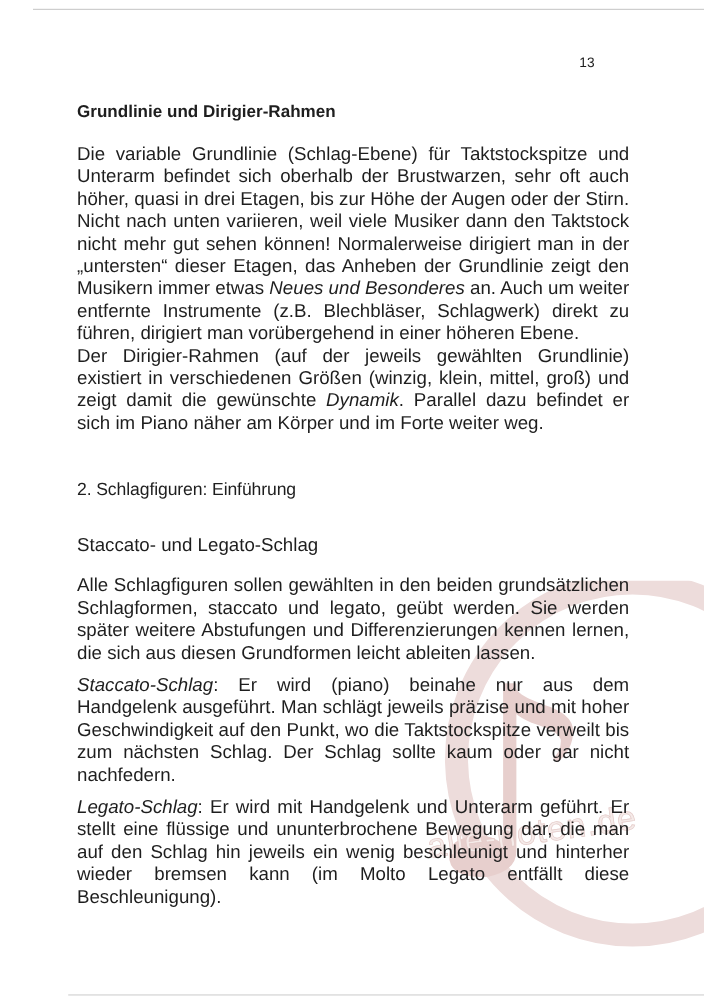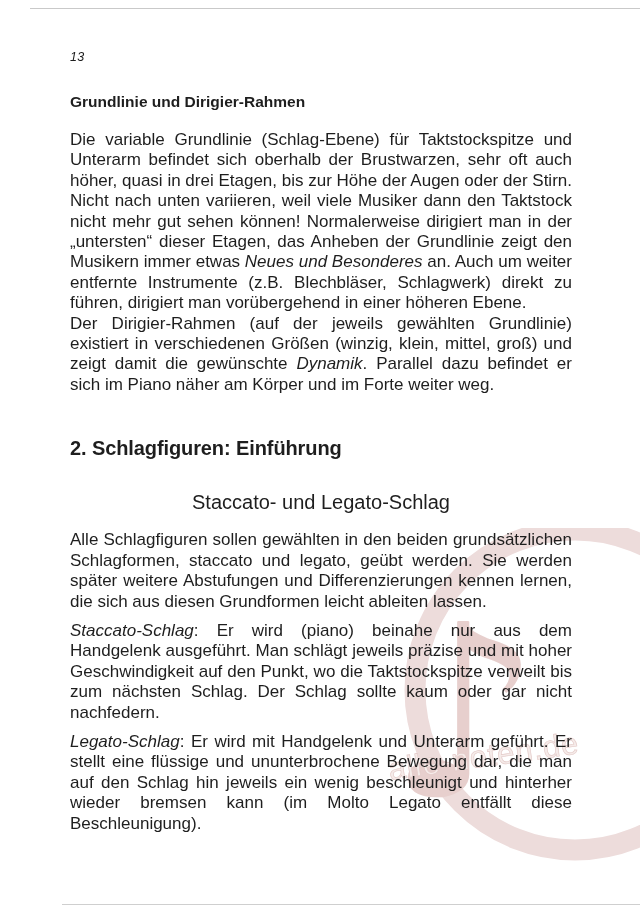--- a/index.html
+++ b/index.html
@@ -27,49 +27,48 @@
     pointer-events: none;
   }
 
   .content {
     position: relative;
     z-index: 2;
     padding: 50px 68px 0 70px;
   }
   .page-number {
     font-size: 12.5px;
+    text-align: right;
     padding-right: 31px;
     letter-spacing: .3px;
-    font-style: italic;
   }
   h1.section-heading {
     font-size: 15.5px;
     font-weight: 700;
     margin: 29px 0 19px;
   }
   .body {
     font-size: 17px;
     line-height: 20.4px;
     text-align: justify;
     margin: 0;
     hyphens: auto;
     -webkit-hyphens: auto;
   }
   .spaced { margin-top: 9px; }
   h2.chapter-heading {
-    font-size: 20px;
-    font-weight: 700;
+    font-size: 16px;
+    font-weight: 400;
     letter-spacing: -0.1px;
     margin: 42px 0 16px;
   }
   h3.sub-heading {
-    font-size: 20px;
+    font-size: 17px;
     font-weight: 400;
     margin: 31px 0 16px;
-    text-align: center;
   }
   em { font-style: italic; }
 </style>
 </head>
 <body>
 
 <div class="page">
 
   <div class="scan-line top"></div>
   <div class="scan-line bottom"></div>

